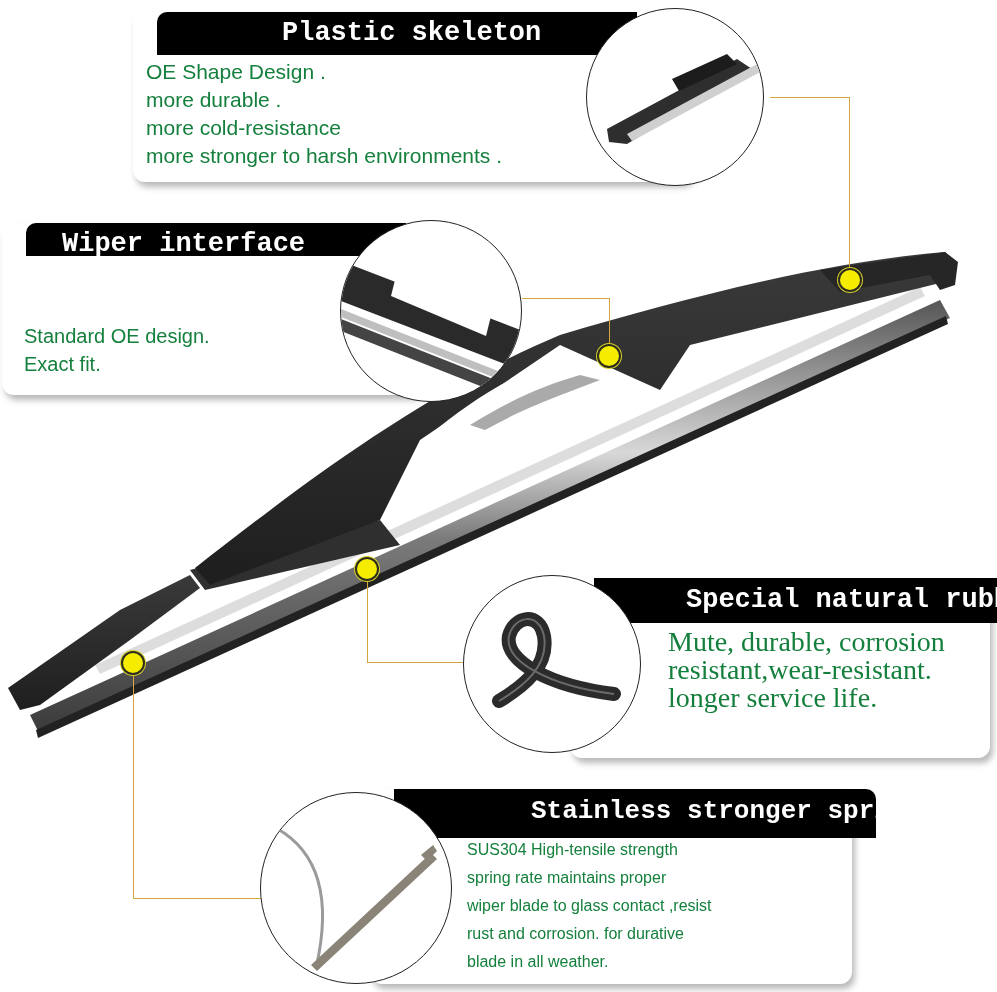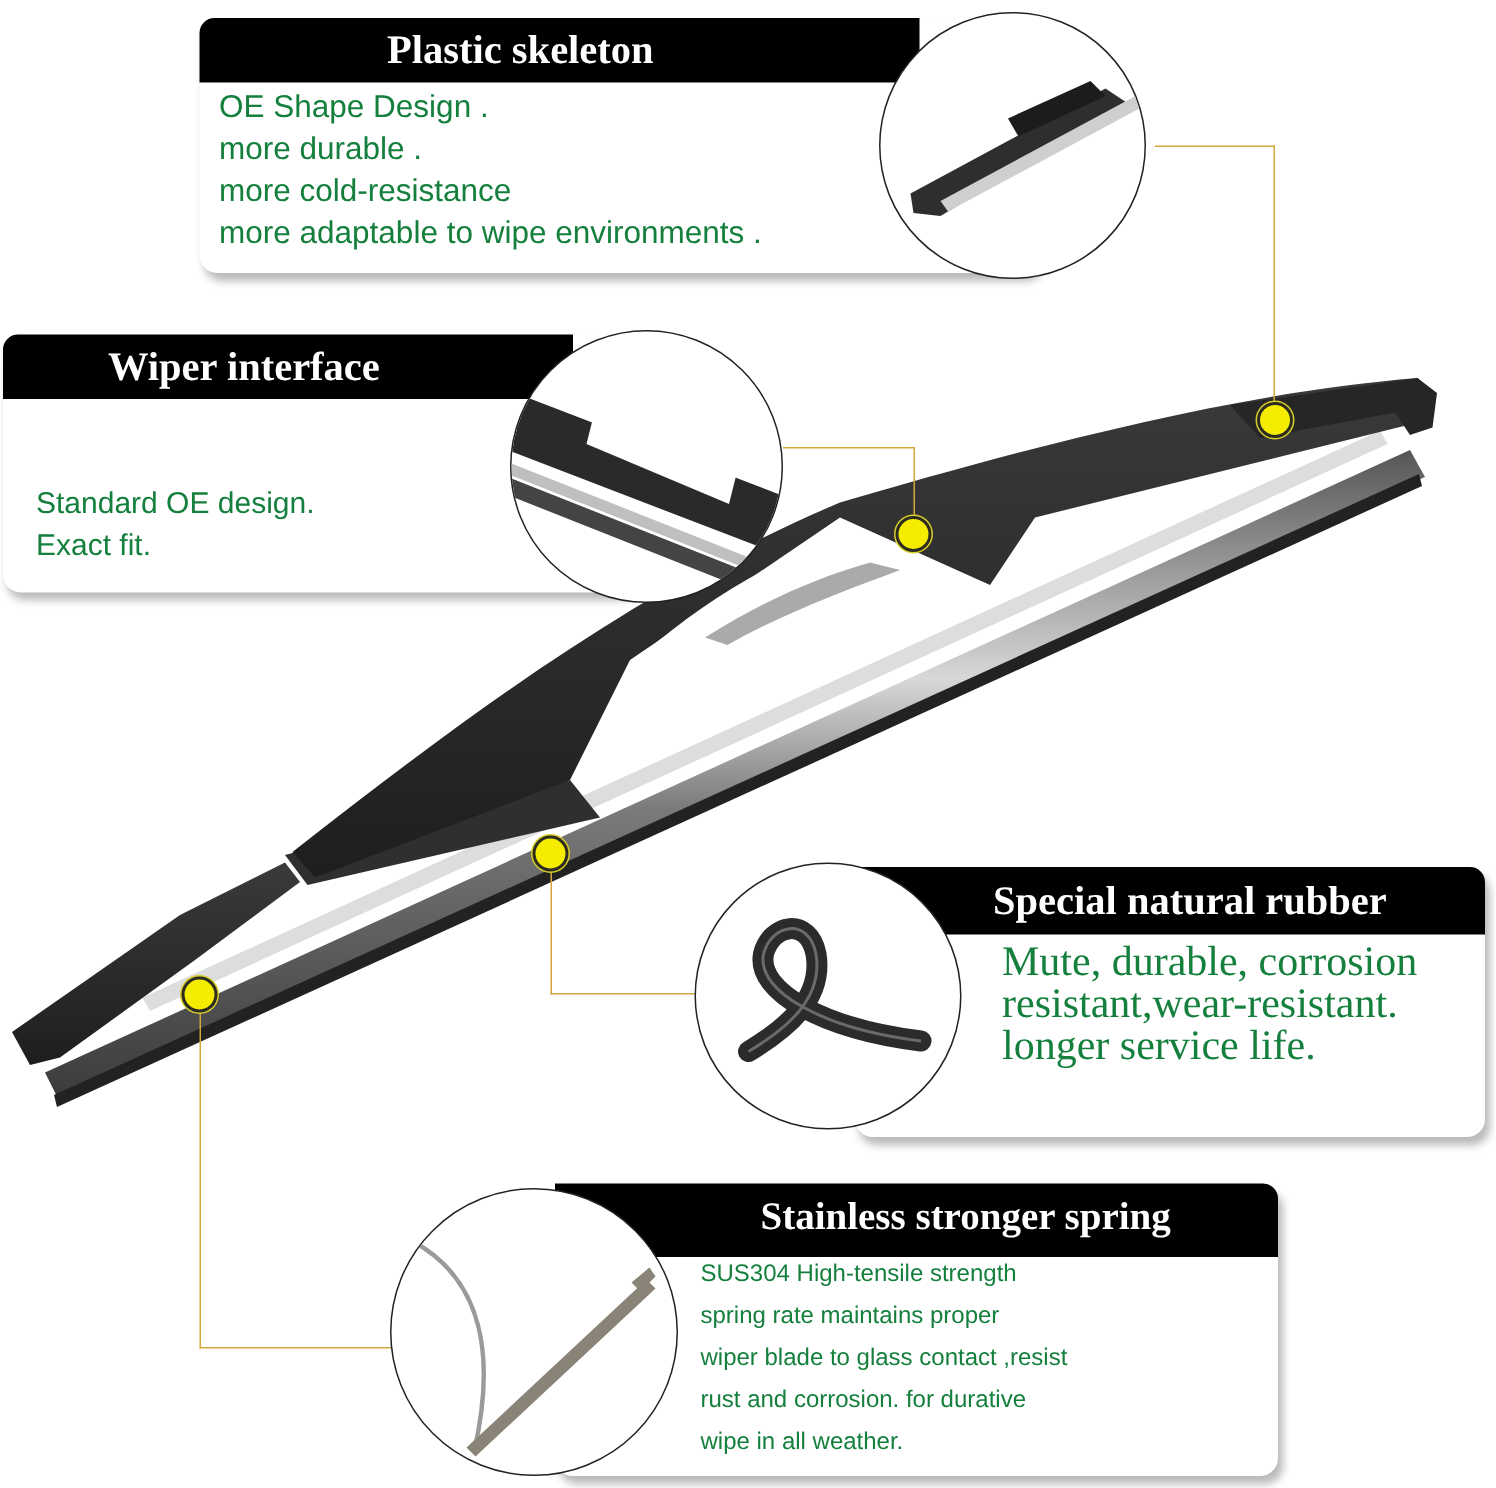--- a/index.html
+++ b/index.html
@@ -1,18 +1,18 @@
 <!DOCTYPE html>
 <html><head>
 <meta charset="utf-8">
 <style>
   html, body { margin:0; padding:0; background:#ffffff; }
   body { width:997px; height:992px; position:relative; overflow:hidden; font-family:"DejaVu Sans", sans-serif; }
   .card { position:absolute; background:#fff; border-radius:12px; box-shadow:3px 5px 6px rgba(0,0,0,0.28); }
-  .bar { position:absolute; background:#000; color:#fff; font-weight:bold; font-family:Liberation Serif, serif; white-space:nowrap; box-sizing:border-box; }
+  .bar { position:absolute; background:#000; color:#fff; font-weight:bold; font-family:Liberation Mono, monospace; white-space:nowrap; box-sizing:border-box;margin-left:24px; }
   .body-text { position:absolute; color:#15803d; font-family:"Liberation Sans", sans-serif; white-space:nowrap; }
   .body-text div { line-height:28px; }
   .circle { position:absolute; border:1.3px solid #222; border-radius:50%; background:#fff; overflow:hidden; box-sizing:border-box; }
   .dot { position:absolute; width:20px; height:20px; border-radius:50%; background:#f5ec00; box-shadow:0 0 0 2px #2c2c20, 0 0 0 3px #d9cf2a; transform:translate(-50%,-50%); }
   .line { position:absolute; background:#d4a63c; }
   svg { display:block; }
 </style>
 </head>
 <body>
 
@@ -63,32 +63,32 @@
 <div class="dot" style="left:609px;top:356px;"></div>
 <div class="dot" style="left:367px;top:569px;"></div>
 <div class="dot" style="left:133px;top:663px;"></div>
 
 <div class="card" style="left:133px;top:12px;width:560px;height:170px;"></div>
 <div class="bar" style="left:133px;top:12px;width:480px;height:43px;border-radius:10px 0 0 0;font-size:27px;line-height:43px;padding-left:125px;">Plastic skeleton</div>
 <div class="body-text" style="left:146px;top:58px;font-size:21px;">
   <div>OE Shape Design .</div>
   <div>more durable .</div>
   <div>more cold-resistance</div>
-  <div>more adaptable to wipe environments .</div>
+  <div>more stronger to harsh environments .</div>
 </div>
 <div class="circle" style="left:586px;top:8px;width:178px;height:178px;">
   <svg width="178" height="178" viewBox="0 0 178 178">
     <polygon points="20,120 150,50 165,60 40,135 22,133" fill="#2e2e2e"></polygon>
     <polygon points="40,125 170,55 175,62 45,132" fill="#cfcfcf"></polygon>
     <polygon points="85,70 140,45 150,55 92,82" fill="#1c1c1c"></polygon>
   </svg>
 </div>
 
 <div class="card" style="left:2px;top:223px;width:420px;height:172px;"></div>
-<div class="bar" style="left:2px;top:223px;width:380px;height:43px;border-radius:10px 0 0 0;font-size:27px;line-height:43px;padding-left:70px;">Wiper interface</div>
+<div class="bar" style="left:2px;top:223px;width:380px;height:33px;border-radius:10px 0 0 0;font-size:27px;line-height:43px;padding-left:36px;">Wiper interface</div>
 <div class="body-text" style="left:24px;top:284px;font-size:20px;margin-top:38px;">
   <div>Standard OE design.</div>
   <div>Exact fit.</div>
 </div>
 <div class="circle" style="left:340px;top:220px;width:182px;height:182px;">
   <svg width="182" height="182" viewBox="0 0 182 182">
     <polygon points="0,40 182,110 182,150 0,80" fill="#2a2a2a"></polygon>
     <polygon points="55,55 150,95 145,115 50,75" fill="#fff"></polygon>
     <polygon points="0,88 182,160 182,168 0,96" fill="#bfbfbf"></polygon>
     <polygon points="0,98 182,170 182,182 0,110" fill="#444"></polygon>
@@ -109,21 +109,21 @@
   </svg>
 </div>
 
 <div class="card" style="left:370px;top:789px;width:482px;height:195px;"></div>
 <div class="bar" style="left:370px;top:789px;width:482px;height:49px;border-radius:0 10px 0 0;font-size:26px;line-height:44px;padding-left:137px;">Stainless stronger spring</div>
 <div class="body-text" style="left:467px;top:836px;font-size:16px;">
   <div>SUS304 High-tensile strength</div>
   <div>spring rate maintains proper</div>
   <div>wiper blade to glass contact ,resist</div>
   <div>rust and corrosion. for durative</div>
-  <div>wipe in all weather.</div>
+  <div>blade in all weather.</div>
 </div>
 <div class="circle" style="left:260px;top:792px;width:192px;height:192px;">
   <svg width="192" height="192" viewBox="0 0 192 192">
     <path d="M15,35 C60,60 70,110 55,175" stroke="#9a9a9a" stroke-width="3" fill="none"></path>
     <polygon points="50,172 170,60 176,66 56,178" fill="#8a8478"></polygon>
     <polygon points="160,62 172,52 176,58 166,68" fill="#8a8478"></polygon>
   </svg>
 </div>
 
 </body></html>

